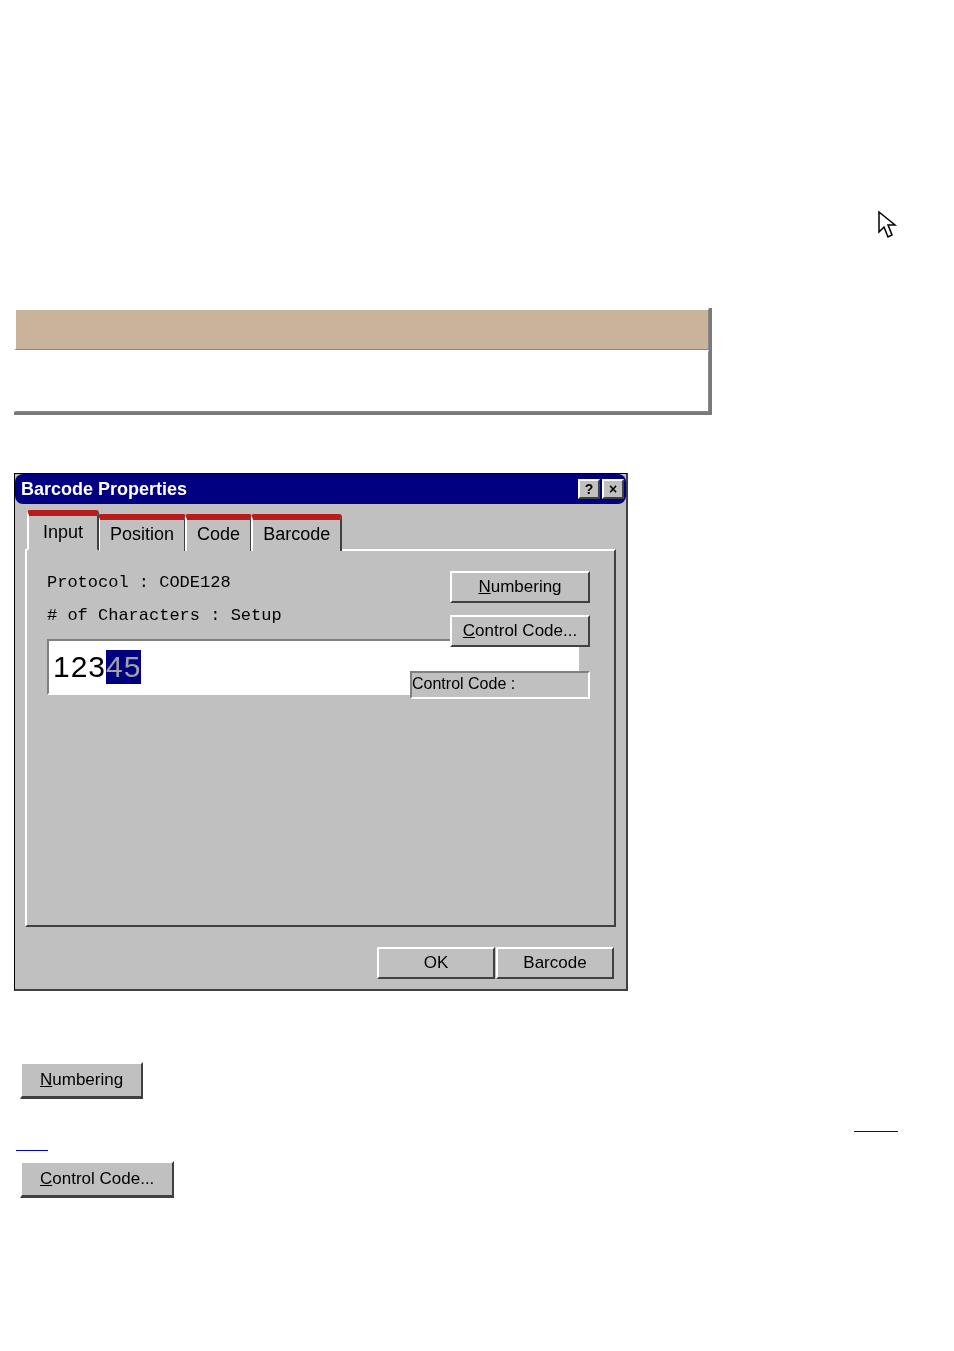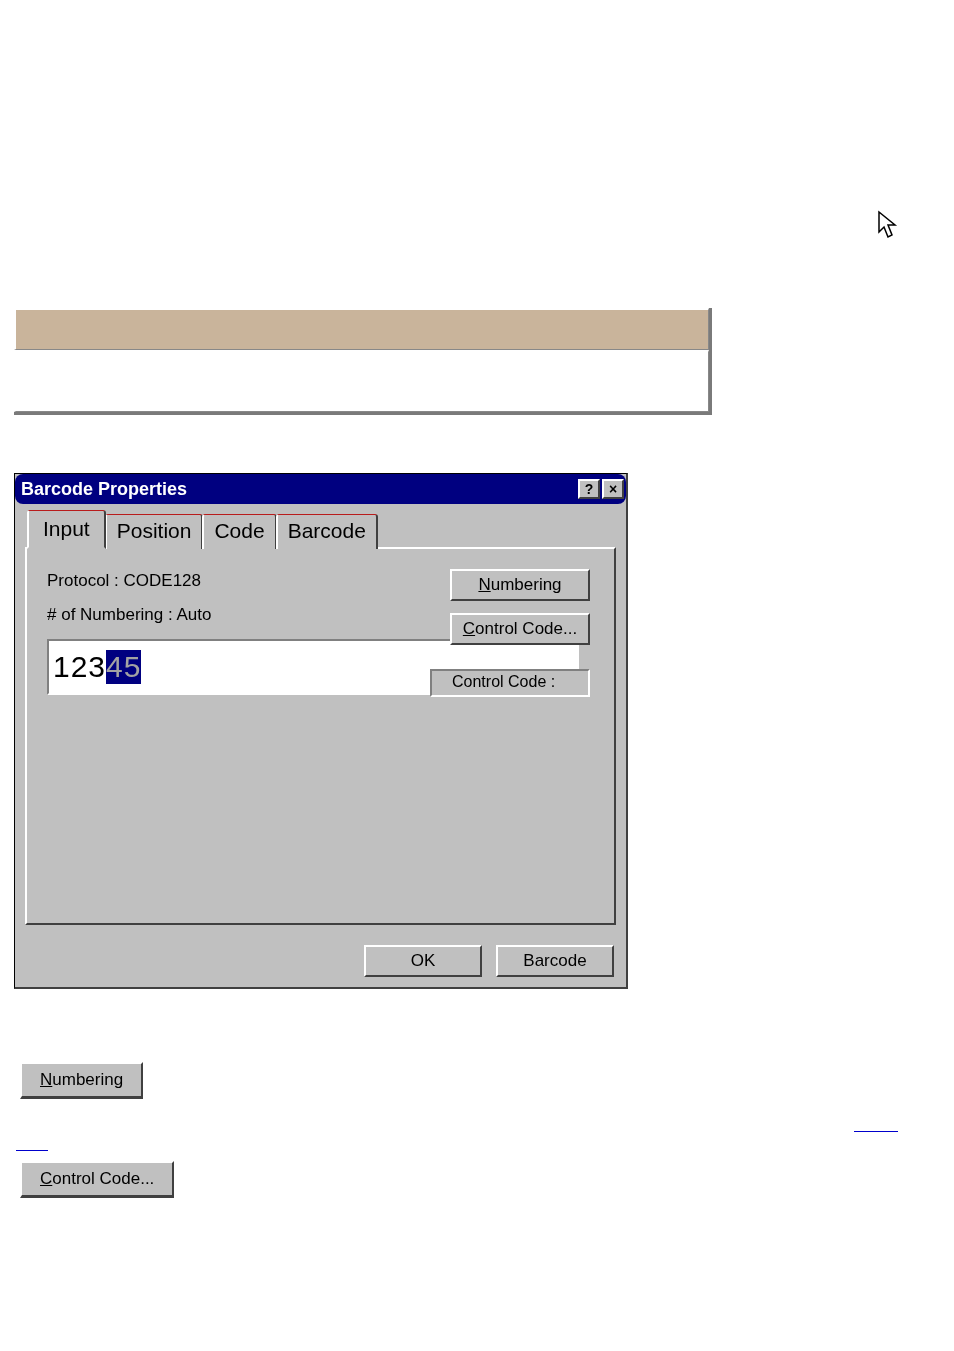--- a/index.html
+++ b/index.html
@@ -98,23 +98,23 @@
 
   
   .tabstrip {
     display: flex;
     margin-left: 6px;
     position: relative;
     z-index: 2;
   }
   .tab {
     padding: 4px 10px;
-    font-size: 21px;
-    background: #c0c0c0;
-    border-top: 1px solid #b91c1c;
+    font-size: 18px;
+    background: #c0c0c0;
+    border-top: 6px solid #b91c1c;
     border-left: 2px solid #fff;
     border-right: 2px solid #404040;
     border-top-left-radius: 3px;
     border-top-right-radius: 3px;
     position: relative;
     margin-right: -1px;
   }
   .tab.active {
     padding: 6px 14px;
     margin-top: -2px;
@@ -134,20 +134,21 @@
     margin-top: -2px;
     padding: 22px 20px 20px 20px;
     height: 378px;
     position: relative;
     z-index: 1;
   }
 
   .info-line {
     font-size: 17px;
     margin-bottom: 14px;
+    font-family: Liberation Mono, monospace;
   }
 
   .right-col {
     position: absolute;
     right: 24px;
     top: 20px;
   }
 
   .win-button, .win-button-wide {
     background: #c0c0c0;
@@ -162,29 +163,29 @@
     display: block;
     width: 140px;
     margin-bottom: 12px;
   }
   .underline-first::first-letter { text-decoration: underline; }
 
   .cc-display {
     position: absolute;
     right: 24px;
     top: 120px;
-    width: 160px;
+    width: 180px;
     height: 28px;
     background: #c0c0c0;
     border-top: 2px solid #808080;
     border-left: 2px solid #808080;
     border-right: 2px solid #fff;
     border-bottom: 2px solid #fff;
     font-size: 16px;
-    padding: 2px 20px;
+    padding: 2px 0;
   }
 
   .field-label {
     font-size: 17px;
     margin-top: 22px;
   }
   .underline-d .ud { text-decoration: underline; }
 
   .data-input {
     margin-top: 4px;
@@ -203,21 +204,21 @@
     letter-spacing: 1px;
   }
   .data-input .sel {
     background: #000080;
     color: #a3a3a3;
   }
 
   .dialog-footer {
     display: flex;
     justify-content: flex-end;
-    gap: 14px;
+    gap: 1px;
     padding: 10px 12px 10px 0;
   }
   .dialog-footer .win-button-wide {
     width: 118px;
     margin-bottom: 0;
   }
 
   
   .standalone-btn {
     position: absolute;
@@ -272,21 +273,21 @@
     <div class="dialog-body">
       <div class="tabstrip">
         <div class="tab active">Input</div>
         <div class="tab inactive">Position</div>
         <div class="tab inactive">Code</div>
         <div class="tab inactive">Barcode</div>
       </div>
 
       <div class="tabpanel">
         <div class="info-line">Protocol : CODE128</div>
-        <div class="info-line"># of Numbering : Auto</div>
+        <div class="info-line"># of Characters : Setup</div>
 
         <div class="right-col">
           <div class="win-button underline-first">Numbering</div>
           <div class="win-button underline-first">Control Code...</div>
         </div>
 
         <div class="cc-display">Control Code :</div>
 
 
         <div class="data-input">

